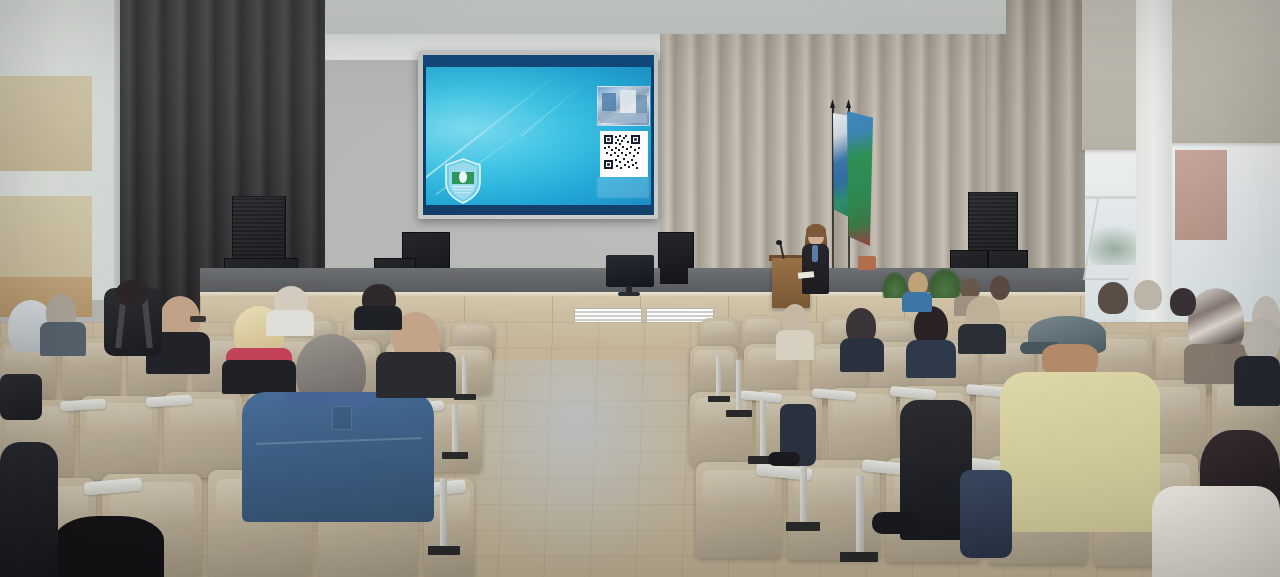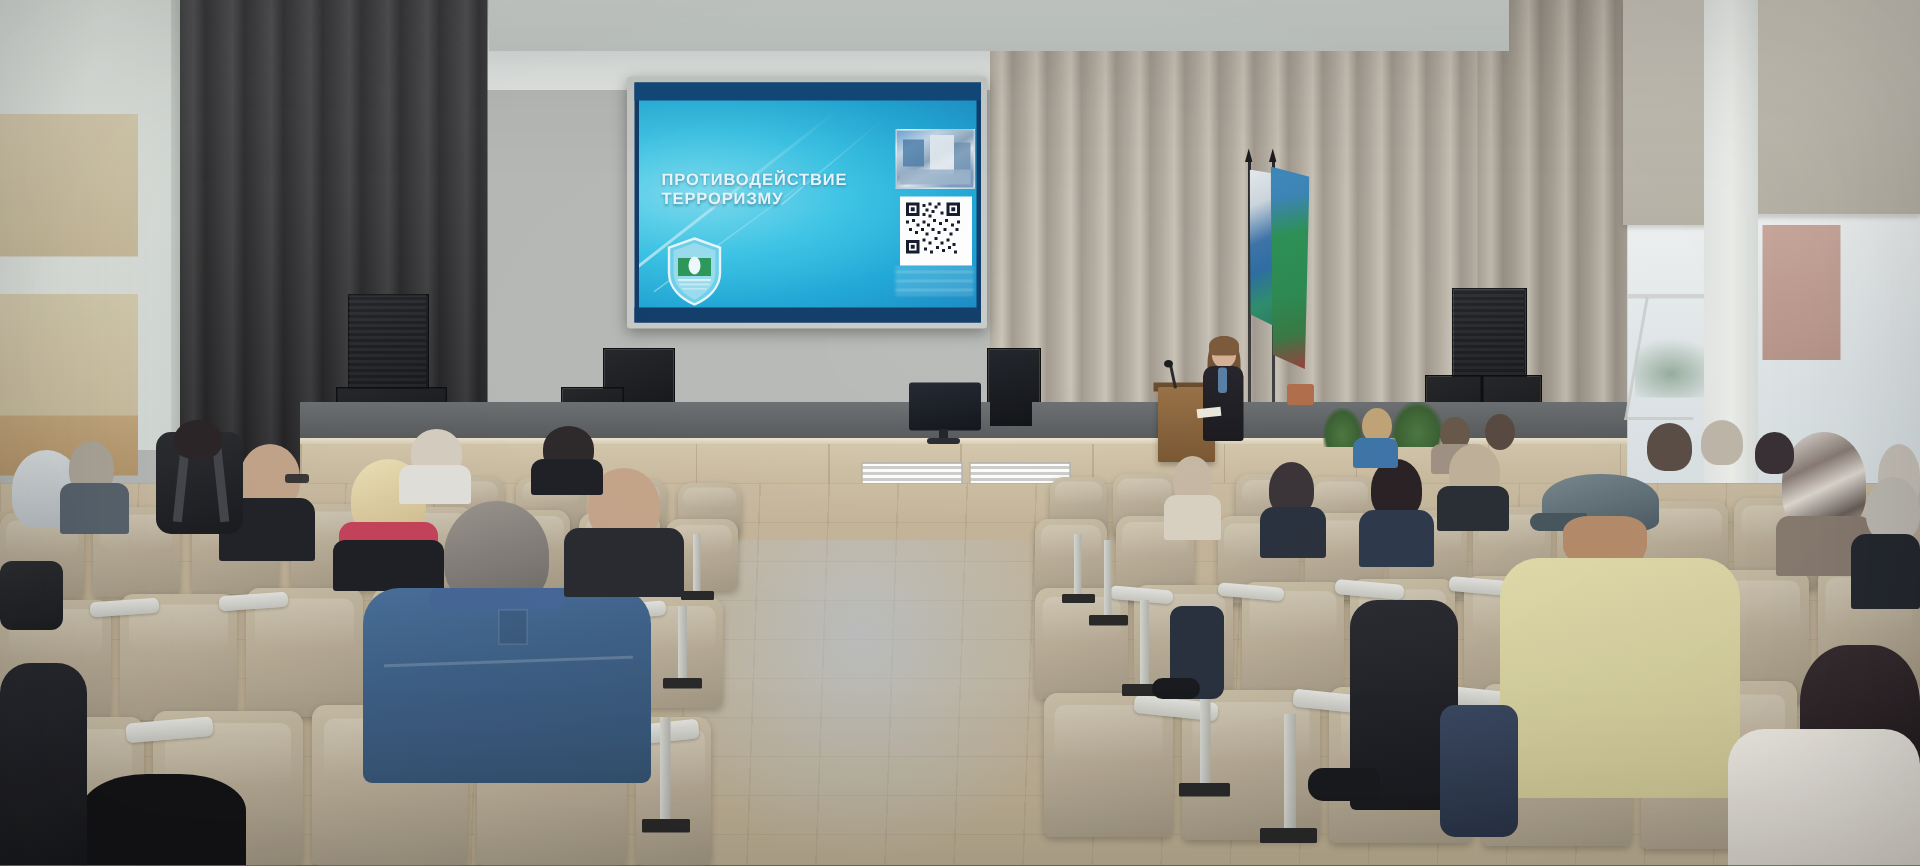--- a/index.html
+++ b/index.html
@@ -198,24 +198,20 @@
   <div class="abs" id="screen-inner"></div>
   <div class="abs" id="slide">
 
     <div class="ray" style="left:-10px;top:118px;width:180px;height:2px;transform:rotate(-38deg);opacity:.75;"></div>
     <div class="ray" style="left:10px;top:128px;width:160px;height:1px;transform:rotate(-36deg);opacity:.5;"></div>
     <div class="ray" style="left:95px;top:70px;width:90px;height:1px;transform:rotate(-40deg);opacity:.45;"></div>
   </div>
   <div class="abs" id="slide-topbar"></div>
   <div class="abs" id="slide-botbar"></div>
 
-  <div class="abs soft" id="slide-title">
-    <div>ПРОТИВОДЕЙСТВИЕ</div>
-    <div>ТЕРРОРИЗМУ</div>
-  </div>
 
   <div class="abs" id="emblem">
     <svg width="38" height="46" viewBox="0 0 38 46">
       <path d="M19 1 L36 7 V24 C36 34 28 41 19 45 C10 41 2 34 2 24 V7 Z" fill="#6fd3ec" stroke="#eaf8ff" stroke-width="1.6"></path>
       <path d="M19 4 L33 9 V24 C33 32 26 38 19 42 C12 38 5 32 5 24 V9 Z" fill="#bfe9f6" opacity=".55"></path>
       <rect x="8" y="14" width="22" height="12" fill="#2e9a5c"></rect>
       <ellipse cx="19" cy="19" rx="4" ry="6" fill="#f1fbff"></ellipse>
       <rect x="8" y="28" width="22" height="1.4" fill="#eaf8ff" opacity=".8"></rect>
       <rect x="9" y="31" width="20" height="1.2" fill="#eaf8ff" opacity=".6"></rect>
       <rect x="11" y="34" width="16" height="1.1" fill="#eaf8ff" opacity=".5"></rect>

